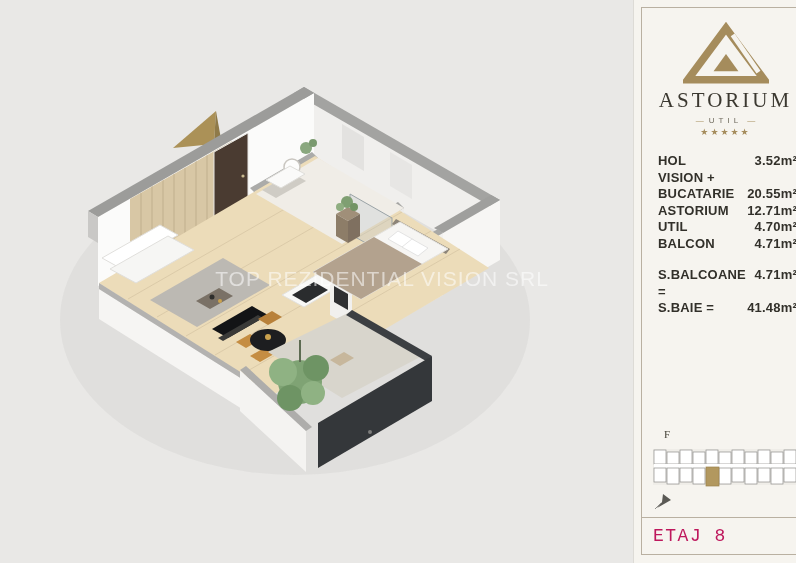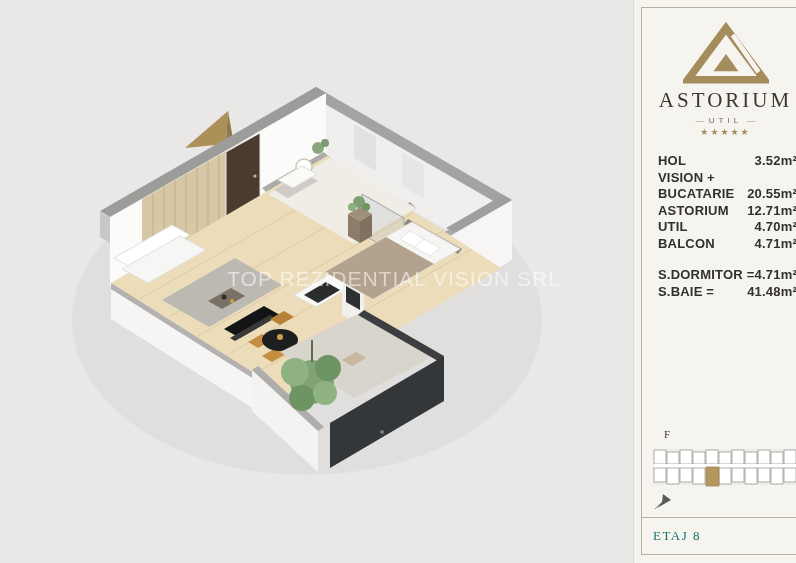--- a/index.html
+++ b/index.html
@@ -1,18 +1,18 @@
 <!DOCTYPE html>
 <html><head>
 <meta charset="utf-8">
 <style>
   html,body{margin:0;padding:0;}
   body{font-family:"Liberation Sans",sans-serif;background:#d8d7d5;}
   .stage{position:relative;width:796px;height:563px;overflow:hidden;background:#e9e8e6;}
-  .canvas{position:absolute;left:12px;top:0;width:600px;height:563px;background:#e9e8e6;}
+  .canvas{position:absolute;left:0;top:0;width:600px;height:563px;background:#e9e8e6;}
   .canvas svg{display:block;}
 
   
   .panel{position:absolute;left:600px;top:0;width:183px;height:563px;background:#f6f4ef;border-left:1px solid #dddbd6;box-sizing:border-box;margin-left:33px;}
   .panel-border{position:absolute;left:7px;right:6px;top:7px;bottom:8px;border:1px solid #b9b0a1;display:flex;flex-direction:column;}
   .brand{text-align:center;padding-top:14px;}
   .brand svg{display:block;margin:0 auto;}
   .brand-name{font-family:"Liberation Serif",serif;font-size:21px;letter-spacing:3px;color:#3b3830;margin-top:4px;}
   .brand-tagline{font-size:8px;letter-spacing:4px;color:#6f6a5e;margin-top:3px;display:flex;align-items:center;justify-content:center;gap:5px;}
   .brand-tagline .dash{color:#a58c5c;letter-spacing:0;}
@@ -22,21 +22,21 @@
   .row{display:flex;justify-content:space-between;font-weight:bold;font-size:13px;color:#32302a;line-height:16.5px;letter-spacing:0.2px;}
   .row .val{text-align:center;}
   .totals{margin-top:15px;padding:0 12px 0 16px;}
 
   .locator{position:absolute;left:0;right:0;bottom:44px;padding:0 10px;}
   .floor-letter{font-family:"Liberation Serif",serif;font-size:11px;color:#454238;margin:0 0 4px 12px;}
   .locator svg{display:block;}
   .compass{margin:2px 0 0 2px;}
 
   .panel-footer{position:absolute;left:0;right:0;bottom:0;height:37px;border-top:1px solid #b9b0a1;display:flex;align-items:center;justify-content:space-between;padding:0 10px 0 11px;box-sizing:border-box;}
-  .etaj{font-family:Liberation Serif, serif;font-size:13px;letter-spacing:1.5px;color:#0f766e;}
+  .etaj{font-family:Liberation Mono, monospace;font-size:18px;letter-spacing:1.5px;color:#be185d;}
   .ap{font-family:"Liberation Serif",serif;font-size:30px;color:#262420;letter-spacing:1px;}
 </style>
 </head>
 <body>
 
 <div class="stage">
 
   <div class="canvas">
     <svg width="600" height="563" viewBox="0 0 600 563">
 
@@ -234,21 +234,21 @@
             <span class="val">4.70m²</span>
           </div>
         <div class="row">
             <span>BALCON</span>
             <span class="val">4.71m²</span>
           </div>
       </div>
 
       <div class="totals">
         <div class="row">
-            <span>S.DORMITOR =</span>
+            <span>S.BALCOANE =</span>
             <span class="val">4.71m²</span>
           </div>
         <div class="row">
             <span>S.BAIE =</span>
             <span class="val">41.48m²</span>
           </div>
       </div>
 
       <div class="locator">
         <div class="floor-letter">F</div>

